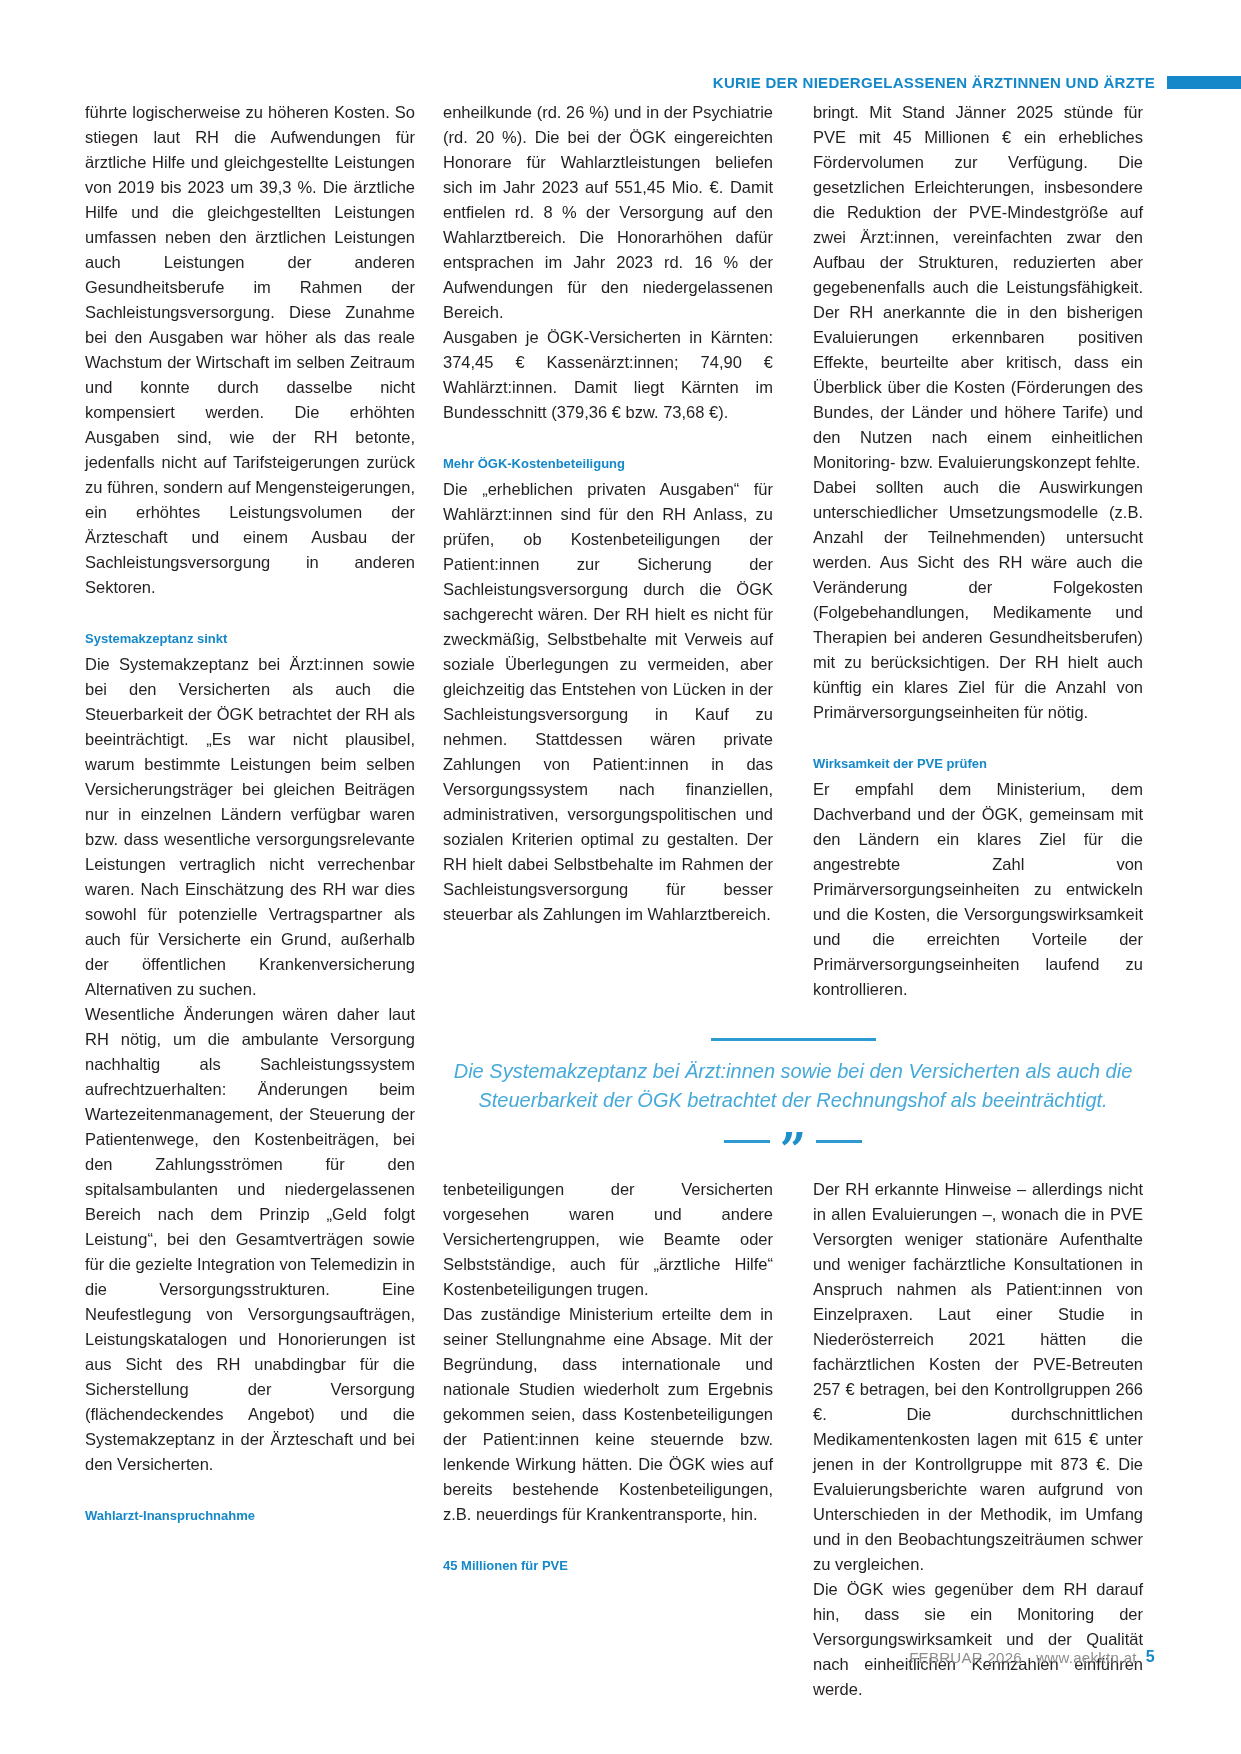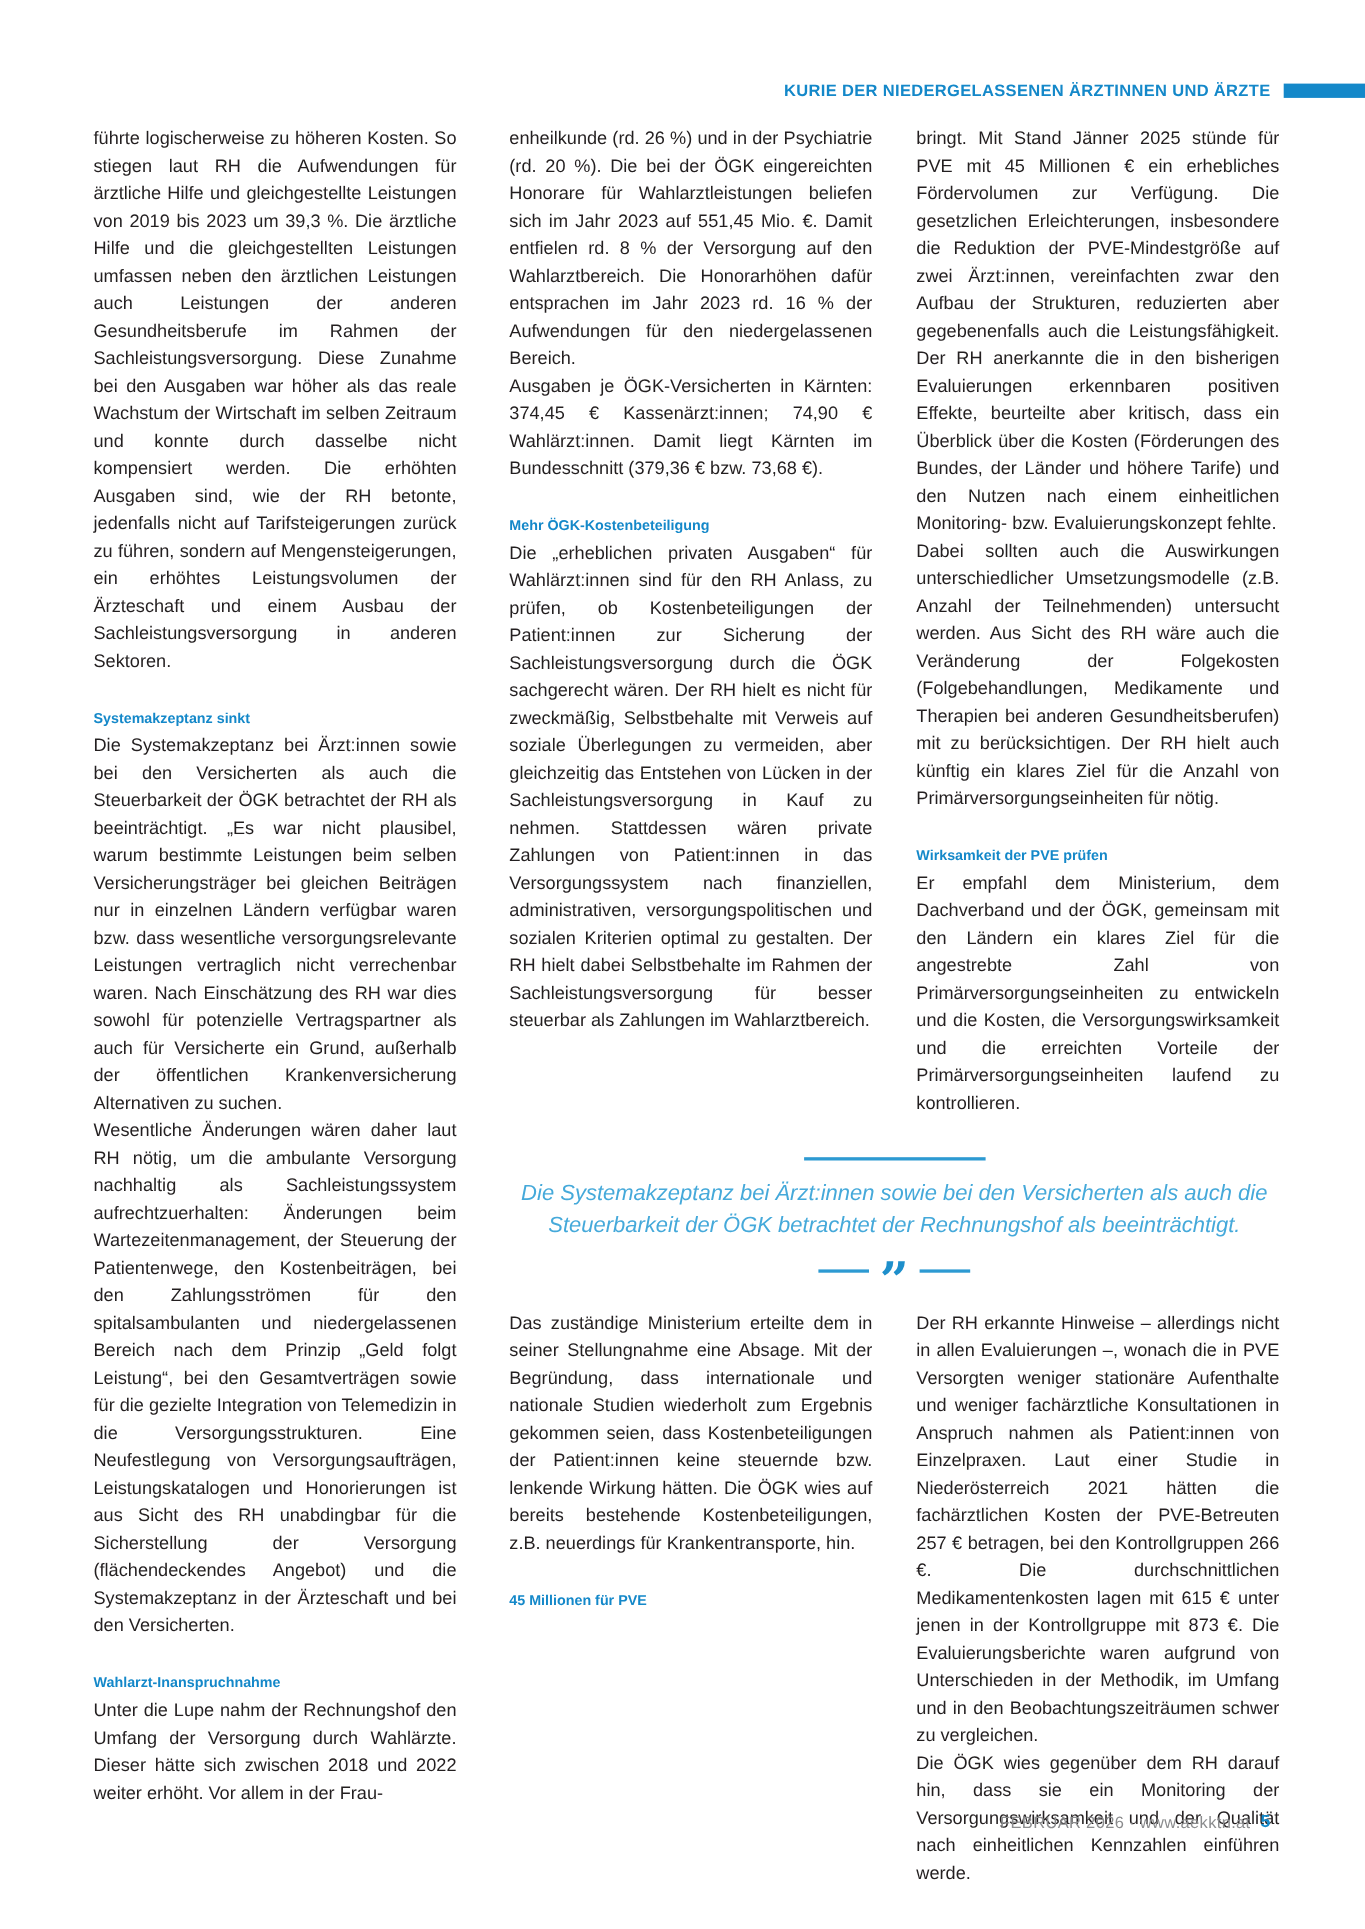--- a/index.html
+++ b/index.html
@@ -18,22 +18,22 @@
   }
   .kicker{
     color:#1488c9;font-weight:bold;font-size:15px;letter-spacing:.3px;
     white-space:nowrap;
   }
   .kicker-bar{
     width:74px;height:13px;background:#1488c9;margin-left:12px;
   }
   
   .article{
-    position:absolute;top:114px;left:85px;width:1070px;
-    display:flex;gap:48px;
+    position:absolute;top:100px;left:85px;width:1070px;
+    display:flex;gap:28px;
   }
   .col{width:330px;flex:0 0 330px;}
   .right-region{width:700px;flex:0 0 700px;}
   .row2{display:flex;gap:40px;}
   p.body{
     margin:0;
     font-size:16.5px;line-height:25px;
     text-align:justify;
     color:#231f20;
     hyphens:auto;-webkit-hyphens:auto;
@@ -90,21 +90,20 @@
   </div>
 
   <div class="article">
 
     <div class="col">
       <p class="body">führte logischerweise zu höheren Kosten. So stiegen laut RH die Aufwendungen für ärztliche Hilfe und gleichgestellte Leistungen von 2019 bis 2023 um 39,3 %. Die ärztliche Hilfe und die gleichgestellten Leistungen umfassen neben den ärztlichen Leistungen auch Leistungen der anderen Gesundheitsberufe im Rahmen der Sachleistungsversorgung. Diese Zunahme bei den Ausgaben war höher als das reale Wachstum der Wirtschaft im selben Zeitraum und konnte durch dasselbe nicht kompensiert werden. Die erhöhten Ausgaben sind, wie der RH betonte, jedenfalls nicht auf Tarifsteigerungen zurück zu führen, sondern auf Mengensteigerungen, ein erhöhtes Leistungsvolumen der Ärzteschaft und einem Ausbau der Sachleistungsversorgung in anderen Sektoren.</p>
       <h3 class="subhead">Systemakzeptanz sinkt</h3>
       <p class="body">Die Systemakzeptanz bei Ärzt:innen sowie bei den Versicherten als auch die Steuerbarkeit der ÖGK betrachtet der RH als beeinträchtigt. „Es war nicht plausibel, warum bestimmte Leistungen beim selben Versicherungsträger bei gleichen Beiträgen nur in einzelnen Ländern verfügbar waren bzw. dass wesentliche versorgungsrelevante Leistungen vertraglich nicht verrechenbar waren. Nach Einschätzung des RH war dies sowohl für potenzielle Vertragspartner als auch für Versicherte ein Grund, außerhalb der öffentlichen Krankenversicherung Alternativen zu suchen.</p>
       <p class="body">Wesentliche Änderungen wären daher laut RH nötig, um die ambulante Versorgung nachhaltig als Sachleistungssystem aufrechtzuerhalten: Änderungen beim Wartezeitenmanagement, der Steuerung der Patientenwege, den Kostenbeiträgen, bei den Zahlungsströmen für den spitalsambulanten und niedergelassenen Bereich nach dem Prinzip „Geld folgt Leistung“, bei den Gesamtverträgen sowie für die gezielte Integration von Telemedizin in die Versorgungsstrukturen. Eine Neufestlegung von Versorgungsaufträgen, Leistungskatalogen und Honorierungen ist aus Sicht des RH unabdingbar für die Sicherstellung der Versorgung (flächendeckendes Angebot) und die Systemakzeptanz in der Ärzteschaft und bei den Versicherten.</p>
       <h3 class="subhead">Wahlarzt-Inanspruchnahme</h3>
-      <p class="body">Unter die Lupe nahm der Rechnungshof den Umfang der Versorgung durch Wahlärzte. Dieser hätte sich zwischen 2018 und 2022 weiter erhöht. Vor allem in der Frau-</p>
     </div>
 
     <div class="right-region">
 
       <div class="row2">
         <div class="col">
           <p class="body">enheilkunde (rd. 26 %) und in der Psychiatrie (rd. 20 %). Die bei der ÖGK eingereichten Honorare für Wahlarztleistungen beliefen sich im Jahr 2023 auf 551,45 Mio. €. Damit entfielen rd. 8 % der Versorgung auf den Wahlarztbereich. Die Honorarhöhen dafür entsprachen im Jahr 2023 rd. 16 % der Aufwendungen für den niedergelassenen Bereich.</p>
           <p class="body">Ausgaben je ÖGK-Versicherten in Kärnten: 374,45 € Kassenärzt:innen; 74,90 € Wahlärzt:innen. Damit liegt Kärnten im Bundesschnitt (379,36 € bzw. 73,68 €).</p>
           <h3 class="subhead">Mehr ÖGK-Kostenbeteiligung</h3>
           <p class="body">Die „erheblichen privaten Ausgaben“ für Wahlärzt:innen sind für den RH Anlass, zu prüfen, ob Kostenbeteiligungen der Patient:innen zur Sicherung der Sachleistungsversorgung durch die ÖGK sachgerecht wären. Der RH hielt es nicht für zweckmäßig, Selbstbehalte mit Verweis auf soziale Überlegungen zu vermeiden, aber gleichzeitig das Entstehen von Lücken in der Sachleistungsversorgung in Kauf zu nehmen. Stattdessen wären private Zahlungen von Patient:innen in das Versorgungssystem nach finanziellen, administrativen, versorgungspolitischen und sozialen Kriterien optimal zu gestalten. Der RH hielt dabei Selbstbehalte im Rahmen der Sachleistungsversorgung für besser steuerbar als Zahlungen im Wahlarztbereich.</p>
@@ -122,20 +121,21 @@
         <p class="quote-text">Die Systemakzeptanz bei Ärzt:innen sowie bei den Versicherten als auch die Steuerbarkeit der ÖGK betrachtet der Rechnungshof als beeinträchtigt.</p>
         <div class="quote-deco">
           <span class="deco-line"></span>
           <span class="quote-mark">”</span>
           <span class="deco-line"></span>
         </div>
       </div>
 
       <div class="row2">
         <div class="col">
+          <p class="body">tenbeteiligungen der Versicherten vorgesehen waren und andere Versichertengruppen, wie Beamte oder Selbstständige, auch für „ärztliche Hilfe“ Kostenbeteiligungen trugen.</p>
           <p class="body">Das zuständige Ministerium erteilte dem in seiner Stellungnahme eine Absage. Mit der Begründung, dass internationale und nationale Studien wiederholt zum Ergebnis gekommen seien, dass Kostenbeteiligungen der Patient:innen keine steuernde bzw. lenkende Wirkung hätten. Die ÖGK wies auf bereits bestehende Kostenbeteiligungen, z.B. neuerdings für Krankentransporte, hin.</p>
           <h3 class="subhead">45 Millionen für PVE</h3>
         </div>
         <div class="col">
           <p class="body">Der RH erkannte Hinweise – allerdings nicht in allen Evaluierungen –, wonach die in PVE Versorgten weniger stationäre Aufenthalte und weniger fachärztliche Konsultationen in Anspruch nahmen als Patient:innen von Einzelpraxen. Laut einer Studie in Niederösterreich 2021 hätten die fachärztlichen Kosten der PVE-Betreuten 257 € betragen, bei den Kontrollgruppen 266 €. Die durchschnittlichen Medikamentenkosten lagen mit 615 € unter jenen in der Kontrollgruppe mit 873 €. Die Evaluierungsberichte waren aufgrund von Unterschieden in der Methodik, im Umfang und in den Beobachtungszeiträumen schwer zu vergleichen.</p>
           <p class="body">Die ÖGK wies gegenüber dem RH darauf hin, dass sie ein Monitoring der Versorgungswirksamkeit und der Qualität nach einheitlichen Kennzahlen einführen werde.</p>
         </div>
       </div>
 
     </div>

